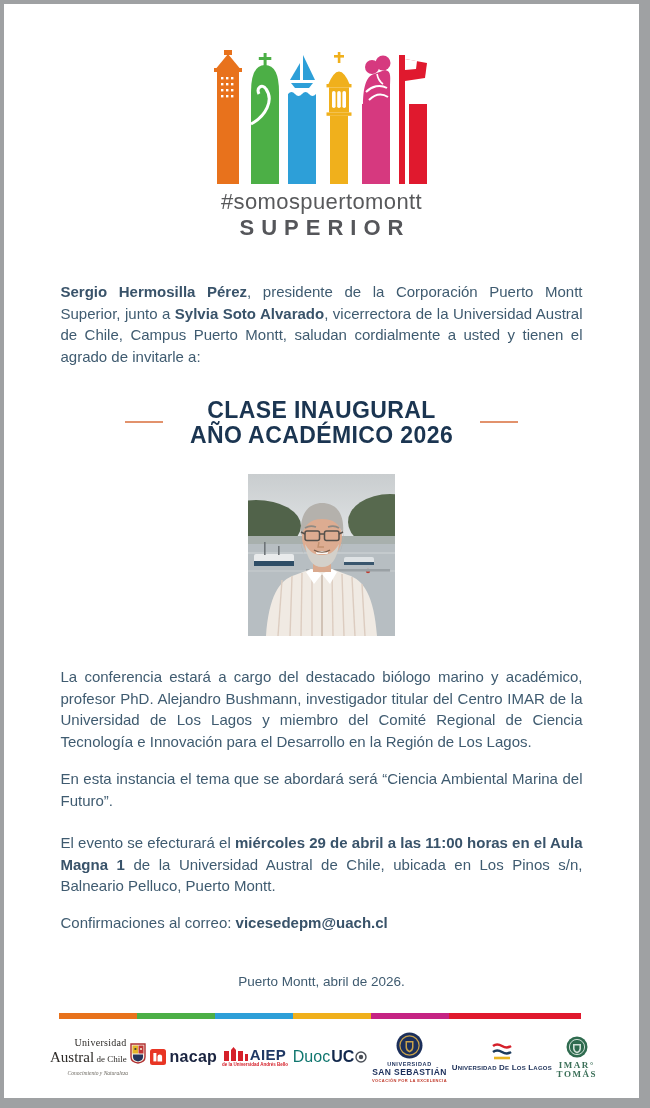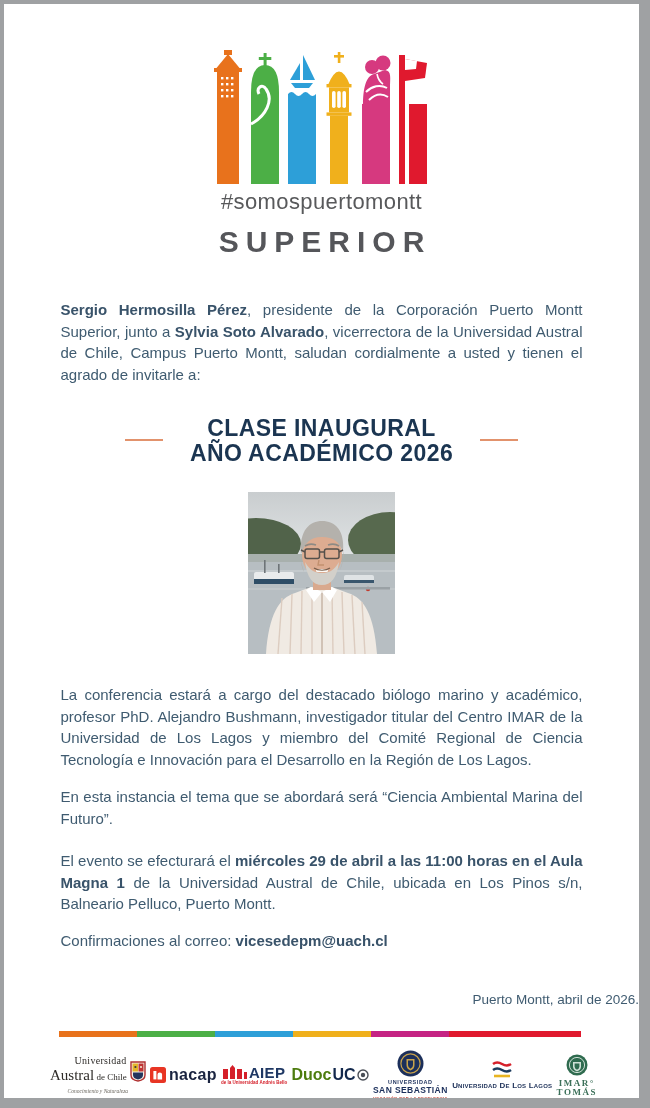--- a/index.html
+++ b/index.html
@@ -5,41 +5,41 @@
   * { margin:0; padding:0; box-sizing:border-box; }
   html,body { width:650px; }
   body { font-family:"Liberation Sans","DejaVu Sans",sans-serif; background:#9fa1a3; }
   .frame { position:relative; width:643px; height:1108px; background:#9fa1a3; overflow:hidden; }
   .sheet { position:absolute; top:4px; left:4px; right:4px; bottom:10px; background:#ffffff; overflow:hidden; }
 
   
   .logo-wrap { width:224px; margin:40px auto 0; text-align:center; }
   .logo-columns { display:block; margin:0 auto; }
   .logo-hashtag { margin-top:5px; font-size:22px; font-weight:500; color:#58595b; letter-spacing:0.4px; white-space:nowrap; }
-  .logo-wordmark { margin-top:10px; font-size:30px; font-weight:bold; color:#55565a; letter-spacing:7px; margin-right:-7px; white-space:nowrap; }
+  .logo-wordmark { margin-top:0; font-size:22px; font-weight:bold; color:#55565a; letter-spacing:7px; margin-right:-7px; white-space:nowrap; }
 
   
   .copy { width:522px; margin:0 auto; color:#3f5b70; font-size:15px; line-height:21.5px; text-align:justify; }
   .copy strong { font-weight:bold; color:#39536a; }
   .intro { margin-top:40px; }
 
   .title-block { position:relative; margin-top:31px; text-align:center; color:#1b3551;
                  font-size:23px; font-weight:bold; line-height:25px; letter-spacing:0.4px; }
   .title-dash { position:absolute; top:23px; width:38px; height:2px; background:#e2926c; }
   .title-dash.left { left:121px; }
   .title-dash.right { right:121px; }
 
   .photo-wrap { width:147px; margin:26px auto 0; }
   .photo-wrap svg { display:block; }
 
   .p2 { margin-top:30px; }
   .p3 { margin-top:16px; }
   .p4 { margin-top:21px; }
   .confirm { margin-top:15px; text-align:left; }
-  .dateline { margin-top:41px; text-align:right; font-size:13.5px; color:#3f5b70; font-weight:500; }
+  .dateline { margin-top:41px; text-align:center; font-size:13.5px; color:#3f5b70; font-weight:500; }
 
   
   .stripe { display:flex; height:6px; margin:24px 58px 0 55px; }
   .stripe div { height:100%; }
   .stripe .seg { flex:80 0 0; }
   .stripe .seg-last { flex:135 0 0; }
 
   .logos-row { display:flex; align-items:center; justify-content:space-between; margin:10px 42px 0 46px; height:56px; }
   .logo-item { display:flex; flex-direction:column; align-items:center; justify-content:center; flex:none; }
 
@@ -51,21 +51,21 @@
   .uach-tag { font-size:5.5px; font-style:italic; color:#6b675f; margin-top:2px; }
 
   .inacap { flex-direction:row; gap:3px; align-items:center; }
   .inacap-text { font-size:16px; font-weight:bold; color:#1a2440; letter-spacing:0.3px; }
 
   .aiep-top { display:flex; align-items:flex-end; gap:2px; }
   .aiep-text { font-size:15px; font-weight:bold; color:#1f3864; letter-spacing:0.3px; line-height:13px; }
   .aiep-tag { font-size:4.5px; color:#d5202a; font-weight:bold; margin-top:1px; }
 
   .duoc { flex-direction:row; align-items:center; gap:1px; }
-  .duoc-p1 { font-size:16px; font-weight:bold; color:#4d7c0f; }
+  .duoc-p1 { font-size:16px; font-weight:normal; color:#0f766e; }
   .duoc-p2 { font-size:16px; font-weight:bold; color:#12284c; }
 
   .uss-l1 { font-size:5.5px; font-weight:bold; color:#1b2f5b; letter-spacing:0.6px; margin-top:2px; }
   .uss-l2 { font-size:8.5px; font-weight:bold; color:#1b2f5b; letter-spacing:0.4px; }
   .uss-tag { font-size:4px; font-weight:bold; color:#c03a2b; letter-spacing:0.4px; margin-top:1px; }
 
   .ulagos-text { font-size:8px; font-weight:bold; color:#22355c; font-variant:small-caps; letter-spacing:0.2px; margin-top:3px; }
 
   .stomas-text { font-family:"Liberation Serif","DejaVu Serif",serif; font-size:9px; font-weight:bold;
                  color:#3c7059; letter-spacing:1.5px; line-height:9px; text-align:center; margin-top:3px; }

